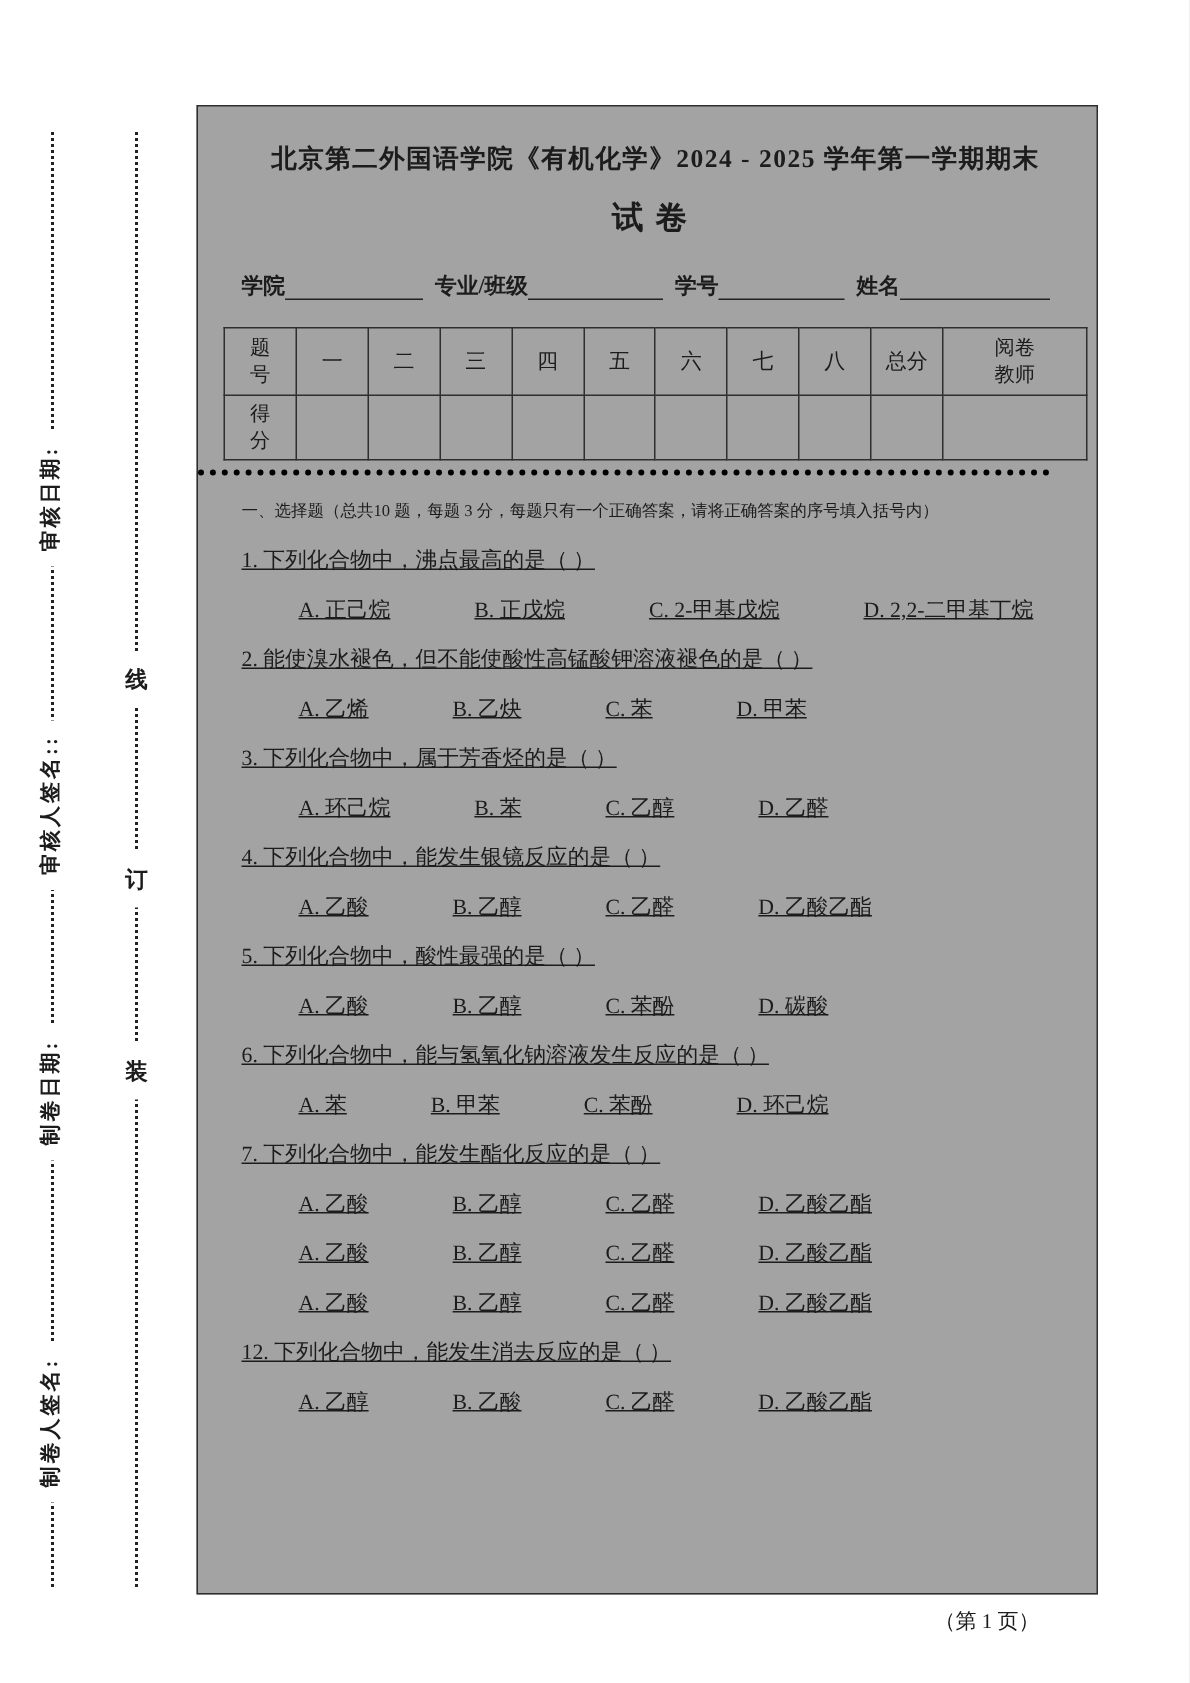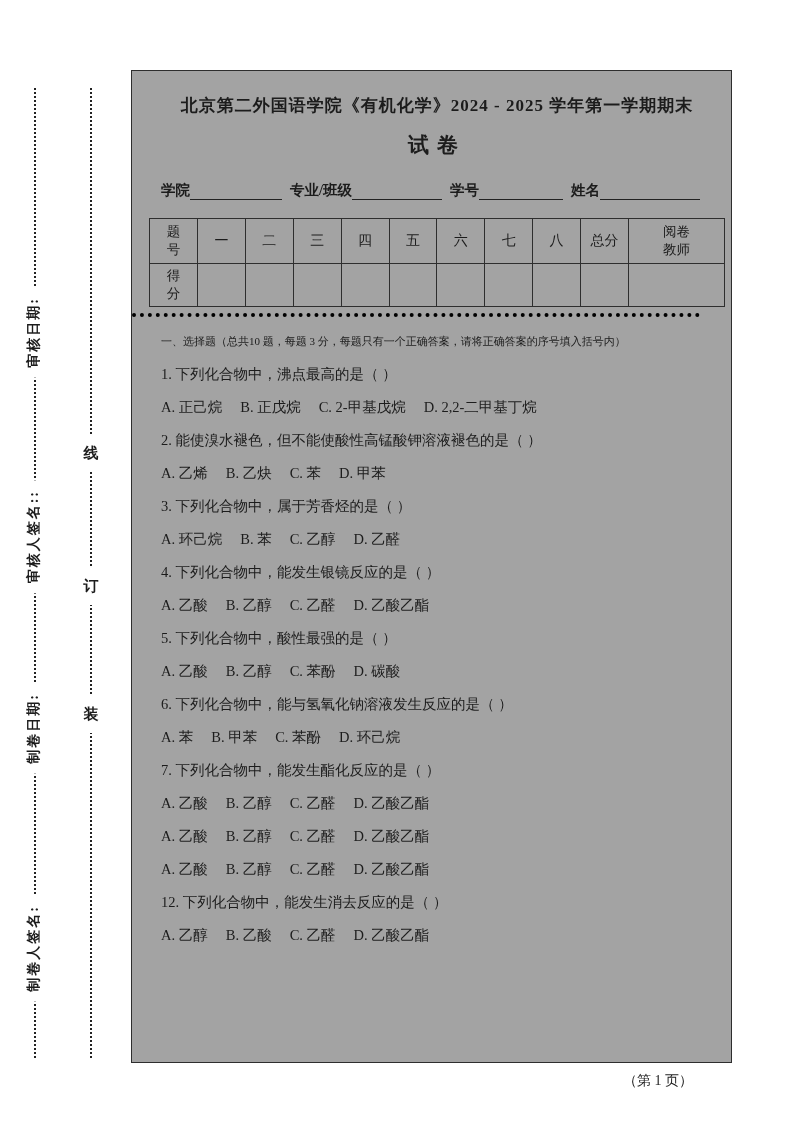--- a/index.html
+++ b/index.html
@@ -49,22 +49,22 @@
   .row-head td { height:45px; }
   .row-score td { height:43px; }
   .stack  { display:inline-block; width:1.15em; line-height:1.35; font-size:13.5px; }
   .stack2 { display:inline-block; width:2.3em;  line-height:1.35; font-size:13.5px; }
 
   .dotted-sep { margin-top:6px; margin-left:-17px; width:568px; height:0; border-top:4.5px dotted #000; }
 
   .section-heading { margin:16px 10px 13px 12px; font-size:11px; line-height:1.6; }
 
   .questions { margin:0 6px 0 12px; }
-  .q-line { line-height:20px; margin-bottom:13px; font-size:14.5px; }
-  .q-options span { margin-right:18px; }
+  .q-line { line-height:20px; margin-bottom:13px; font-size:14.5px;text-decoration:underline; }
+  .q-options span { margin-right:18px;margin-left:38px; }
   .q-options span:last-child { margin-right:0; }
 
   .page-footer {
     position:absolute; top:1072px; right:100px;
     font-weight:400; font-size:14px;
   }
 </style>
 </head>
 <body>
 

